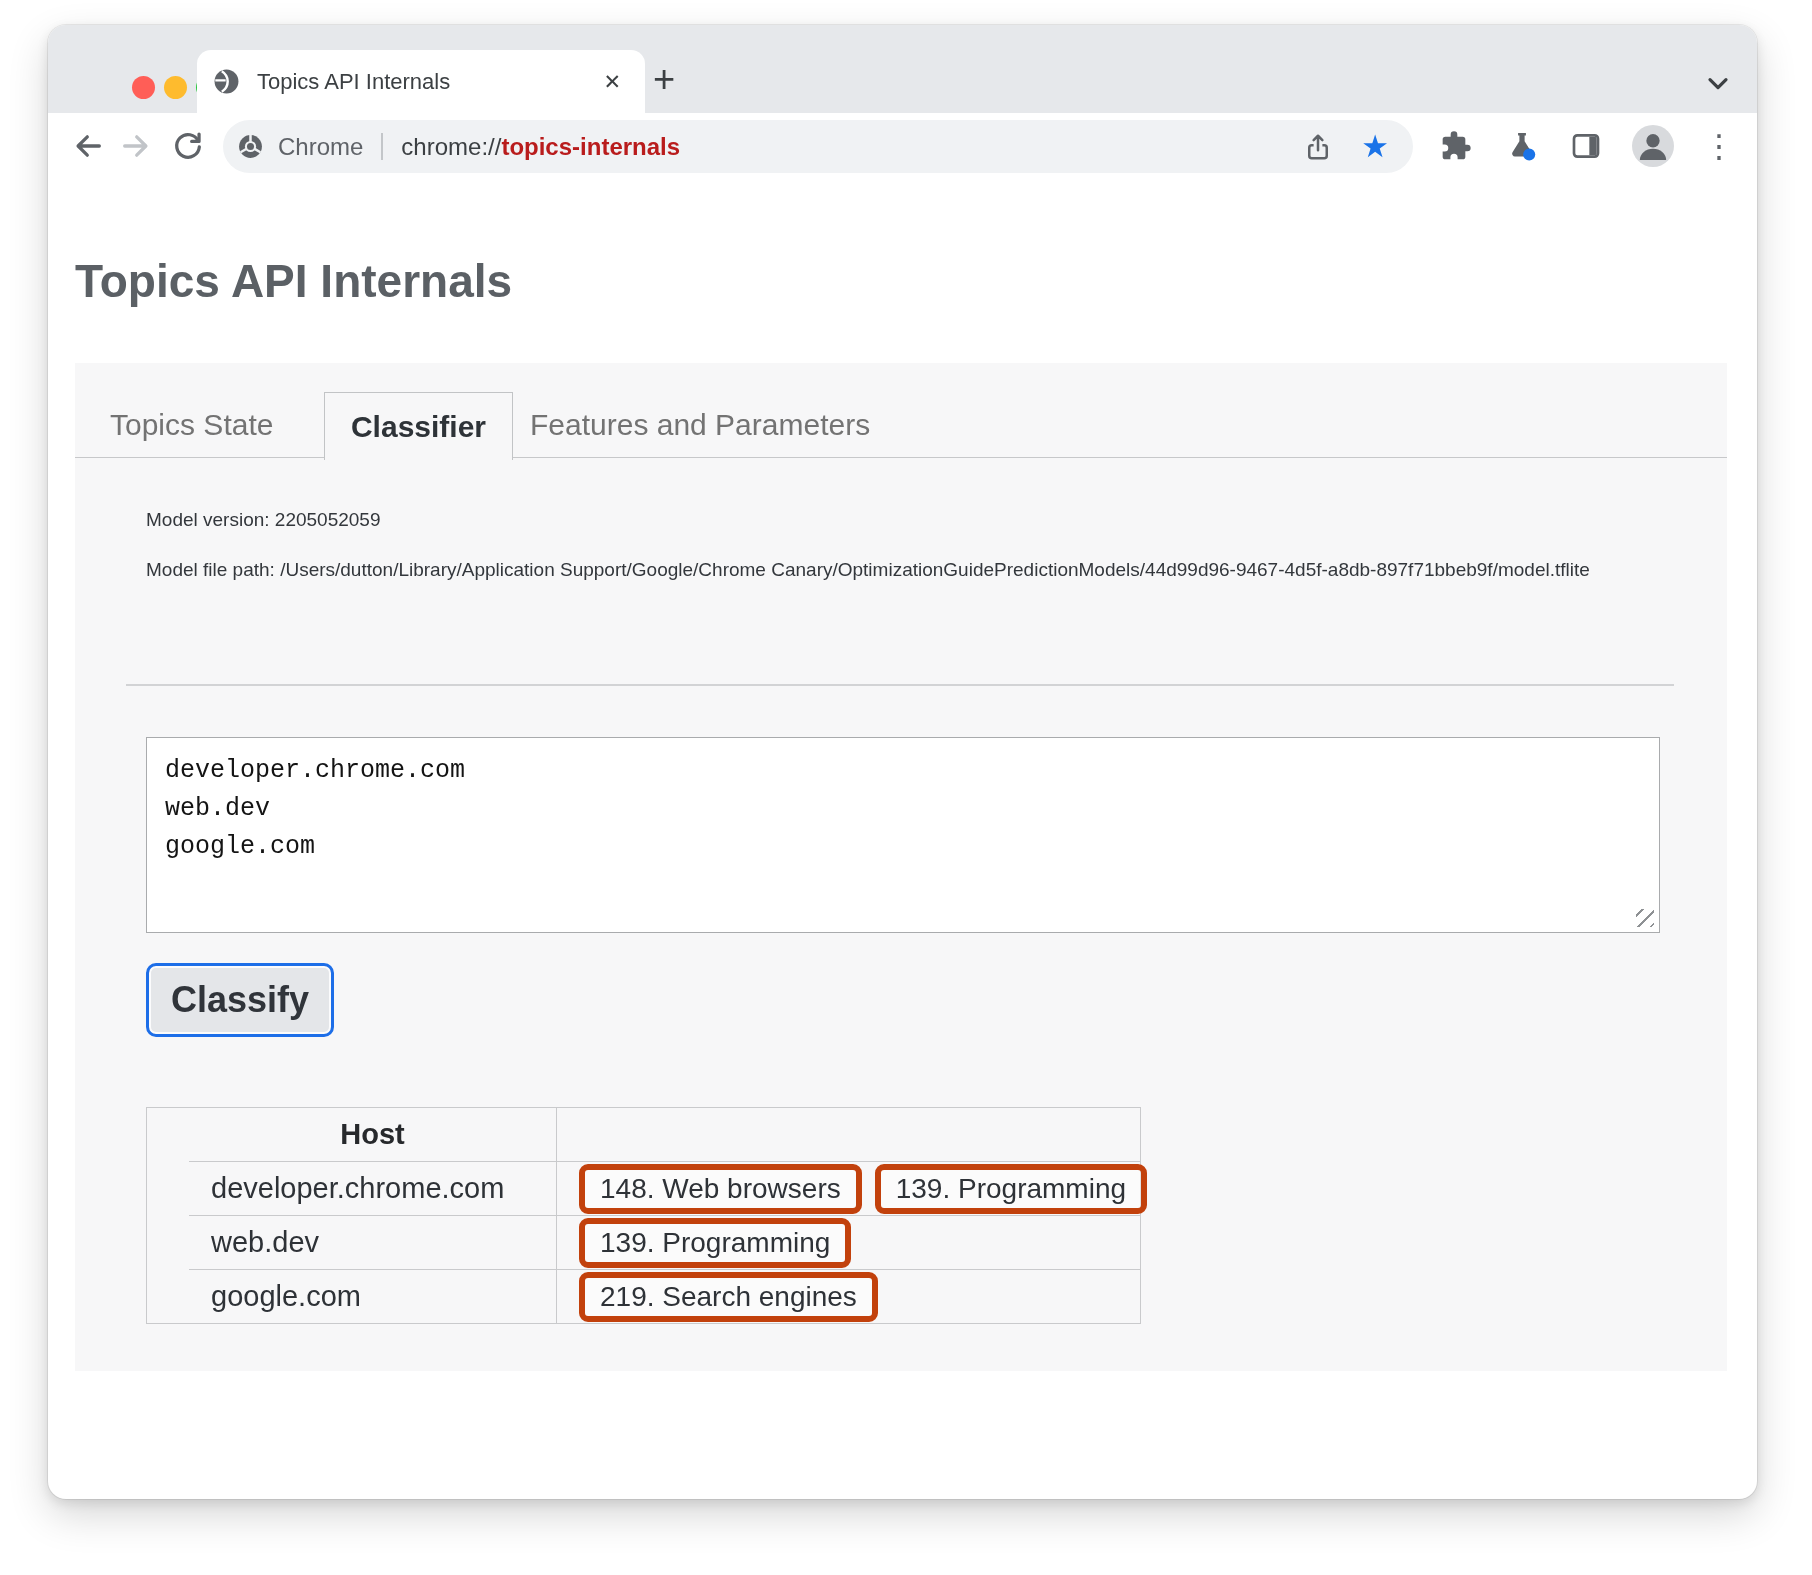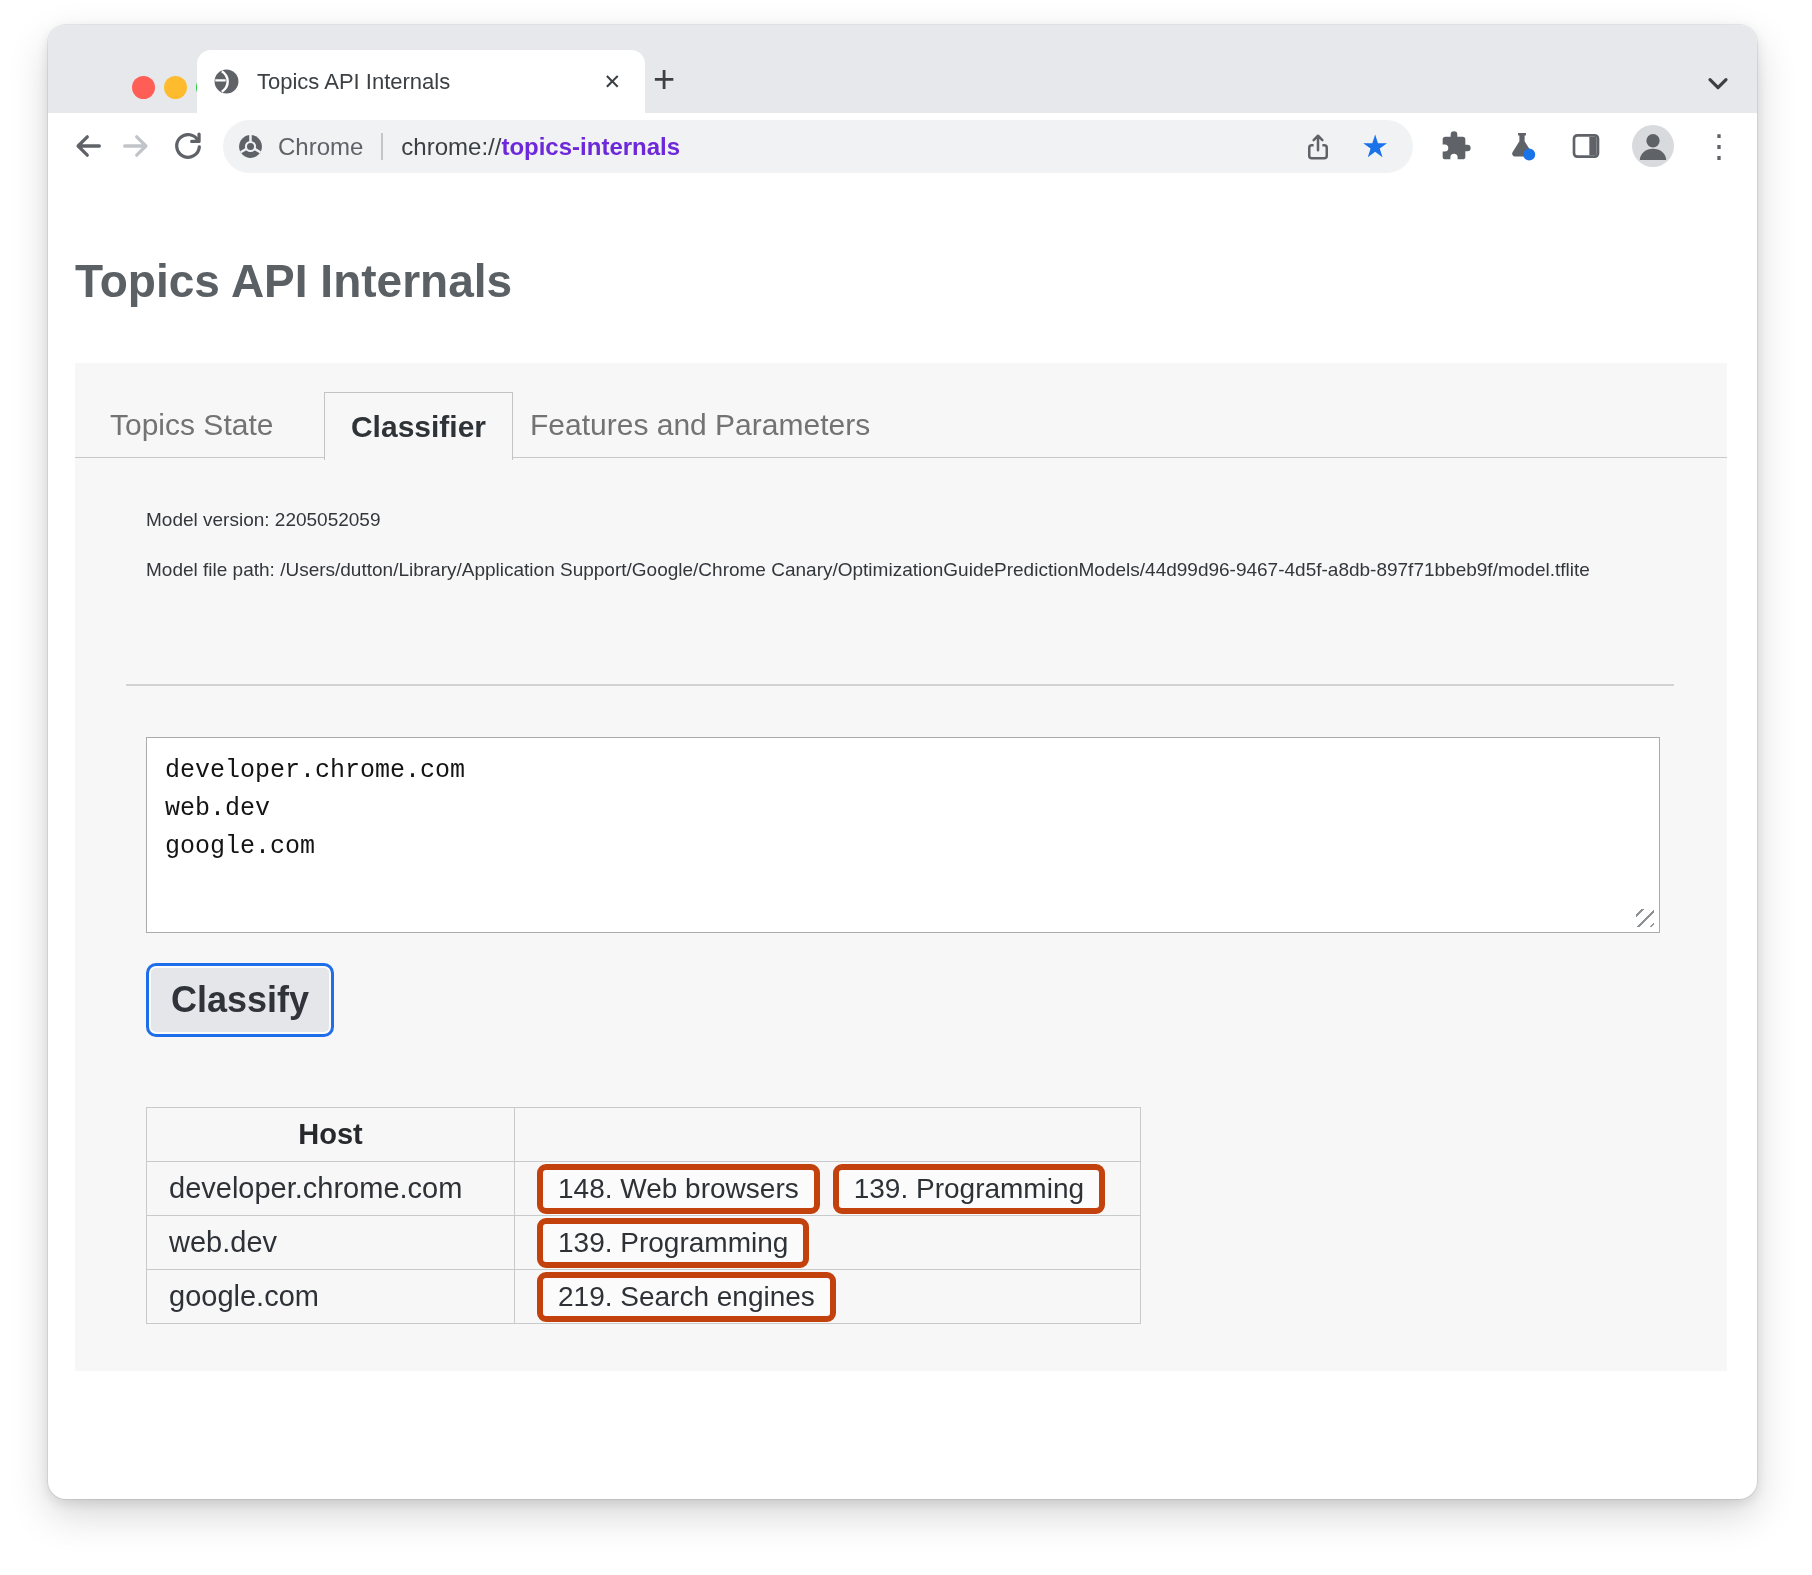--- a/index.html
+++ b/index.html
@@ -18,21 +18,21 @@
           display:flex;align-items:center;justify-content:center;}
   .strip-chevron{position:absolute;left:1652px;top:42px;width:36px;height:32px;}
   
   .toolbar{position:absolute;left:0;top:88px;width:100%;height:66px;background:#fff;}
   .navbtn{position:absolute;top:13px;width:40px;height:40px;display:flex;align-items:center;justify-content:center;}
   .omnibox{position:absolute;left:175px;top:7px;width:1190px;height:53px;border-radius:27px;background:#f0f2f4;
            display:flex;align-items:center;padding:0 0 0 14px;box-sizing:border-box;}
   .brand{font-size:24px;color:#5f6368;margin-left:14px;}
   .omnisep{width:2px;height:27px;background:#c3c6c9;margin:0 18px;}
   .url{font-size:24px;color:#3c4043;white-space:nowrap;}
-  .url b{color:#6d28d9;font-weight:700;}
+  .url b{color:#b91c1c;font-weight:700;}
   .omnispacer{flex:1;}
   .share{margin-right:28px;}
   .star{font-size:31px;color:#1a73e8;margin-right:24px;line-height:1;}
   .ricon{position:absolute;top:15px;width:36px;height:36px;display:flex;align-items:center;justify-content:center;}
   .avatar{position:absolute;left:1584px;top:12px;width:42px;height:42px;border-radius:50%;background:#d8dadd;overflow:hidden;
           display:flex;align-items:center;justify-content:center;}
   .dots{font-size:32px;color:#5f6368;line-height:1;letter-spacing:0;}
   
   .h1{position:absolute;left:27px;top:231px;font-size:46px;font-weight:700;color:#5b6065;line-height:1.1;}
   .panel{position:absolute;left:27px;top:338px;width:1652px;height:1008px;background:#f7f7f8;}
@@ -41,21 +41,21 @@
   .ptab.active{top:29px;height:68px;width:189px;justify-content:center;background:#f7f7f8;border:1px solid #c2c4c6;border-bottom:none;
                font-weight:700;color:#2e3338;z-index:2;box-sizing:border-box;}
   .modelinfo{position:absolute;left:71px;top:132px;width:1470px;font-size:19px;line-height:50px;color:#33373c;}
   .hrule{position:absolute;left:51px;top:321px;width:1548px;height:0;border-top:2px solid #d2d3d5;}
   .hostsbox{position:absolute;left:71px;top:374px;width:1514px;height:196px;box-sizing:border-box;border:1px solid #a9abad;background:#fff;
             resize:none;outline:none;padding:14px 18px;font-family:"Liberation Mono",monospace;font-size:25px;line-height:38px;color:#141414;}
   .grip{position:absolute;left:1561px;top:546px;width:18px;height:18px;
         background:repeating-linear-gradient(135deg,transparent 0 4px,#8e9194 4px 6px,transparent 6px 9px);}
   .classify{position:absolute;left:71px;top:600px;height:74px;padding:0 22px;background:#e4e6e9;border:3px solid #1d6ee8;border-radius:10px;
             box-shadow:inset 0 0 0 2px #fbfbfc;font-family:"Liberation Sans",sans-serif;font-size:36px;font-weight:700;color:#30343a;}
-  .rtable{position:absolute;left:71px;top:744px;width:995px;border:1px solid #c9cacc;box-sizing:border-box;}
+  .rtable{position:absolute;left:71px;top:744px;width:995px;border:1px solid #c9cacc;box-sizing:border-box;padding-left:42px;}
   .rrow{display:grid;grid-template-columns:368px 1fr;height:53px;}
   .rrow + .rrow{border-top:1px solid #c9cacc;}
   .cell{display:flex;align-items:center;font-size:29px;color:#2e3237;box-sizing:border-box;}
   .cell.hostcol{border-right:1px solid #c9cacc;padding-left:22px;}
   .cell.head{justify-content:center;font-weight:700;color:#27292c;padding-left:0;}
   .cell.topics{padding-left:22px;gap:13px;}
   .chip{display:inline-flex;align-items:center;height:38px;padding:0 15px;border:6px solid #c2410c;border-radius:9px;
         font-size:28px;color:#2e3237;background:rgba(255,255,255,.45);white-space:nowrap;}
   svg{display:block;}
 </style>

